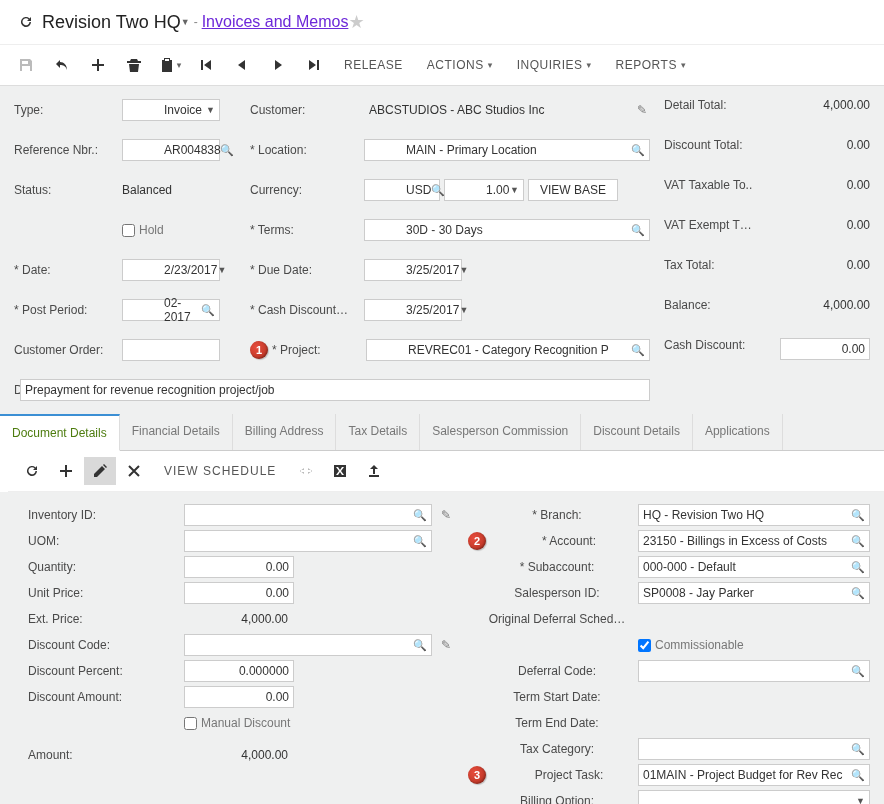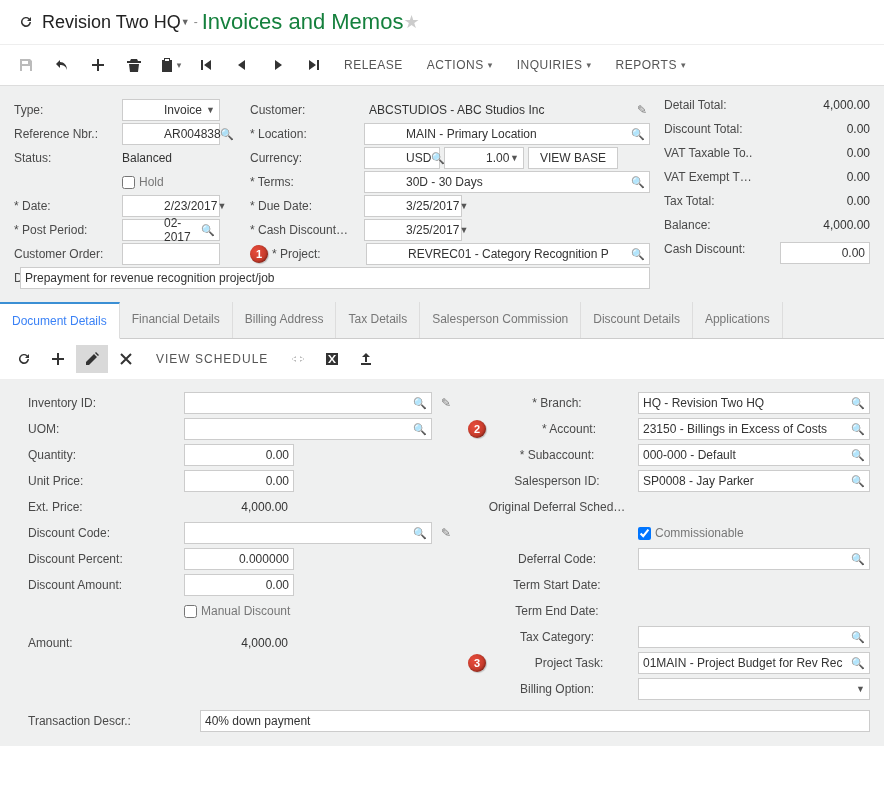--- a/index.html
+++ b/index.html
@@ -11,21 +11,21 @@
     background: #fff;
     width: 884px;
   }
   .titlebar {
     display: flex;
     align-items: center;
     padding: 8px 10px;
     border-bottom: 1px solid #eee;
   }
   .titlebar .title { font-size: 18px; color: #222; }
-  .titlebar .subtitle { font-size: 22px; color: #15803d; }
+  .titlebar .subtitle { font-size: 16px; color: #6d28d9; text-decoration: underline; }
   .titlebar .sep { color: #888; margin: 0 4px; }
   .star { color: #ccc; font-size: 18px; cursor: pointer; }
   .toolbar {
     display: flex;
     align-items: center;
     padding: 6px 10px;
     gap: 4px;
     border-bottom: 1px solid #ddd;
   }
   .tbtn {
@@ -43,21 +43,21 @@
     cursor: pointer;
     display: flex; align-items: center; gap: 4px;
     letter-spacing: 0.5px;
   }
   .form-area {
     background: #eff0f0;
     padding: 12px 14px;
     display: flex;
     gap: 6px;
   }
-  .col { display: flex; flex-direction: column; gap: 0; }
+  .col { display: flex; flex-direction: column; gap: 16px; }
   .col1 { width: 230px; }
   .col2 { width: 400px; }
   .col3 { flex: 1; }
   .row { display: flex; align-items: center; min-height: 24px; gap: 4px; }
   .lbl { color: #4a6; color:#4a6; }
   .lbl { color: #4a4a4a; width: 104px; white-space: nowrap; overflow: hidden; text-overflow: ellipsis;}
   .lbl.req::before { content: "* "; }
   .col2 .lbl { width: 110px; }
   .input {
     background: #fff; border: 1px solid #ccc; height: 22px;
@@ -84,24 +84,25 @@
   }
   .tabs {
     display: flex; border-bottom: 1px solid #ccc;
     background: #eff0f0;
   }
   .tab {
     padding: 10px 12px; color: #777; cursor: pointer;
     border-right: 1px solid #ddd;
     font-size: 12px;
   }
-  .tab.active { background: #fff; color: #3b82f6; border-top: 2px solid #3b8fd4; margin-bottom:-1px; border-bottom:1px solid #fff;}
+  .tab.active { background: #fff; color: #4d7c0f; border-top: 2px solid #3b8fd4; margin-bottom:-1px; border-bottom:1px solid #fff;}
   .gridbar {
     display: flex; align-items: center; padding: 6px 8px; gap: 2px;
     border-bottom: 1px solid #eee;
+    margin-left: 8px;
   }
   .gridbar .tbtn.active { background: #d9d9d9; }
   .gridbar .viewsched { padding: 6px 12px; letter-spacing: 1px; color: #555; cursor:pointer;}
   .detail-area {
     background: #eff0f0;
     padding: 10px 14px 14px;
   }
   .drow { display: flex; align-items: center; min-height: 26px; gap: 6px; }
   .dlbl { color: #4a4a4a; width: 150px; white-space: nowrap; overflow: hidden; text-overflow: ellipsis; margin-left: 14px;}
   .detail-cols { display: flex; gap: 14px; }

